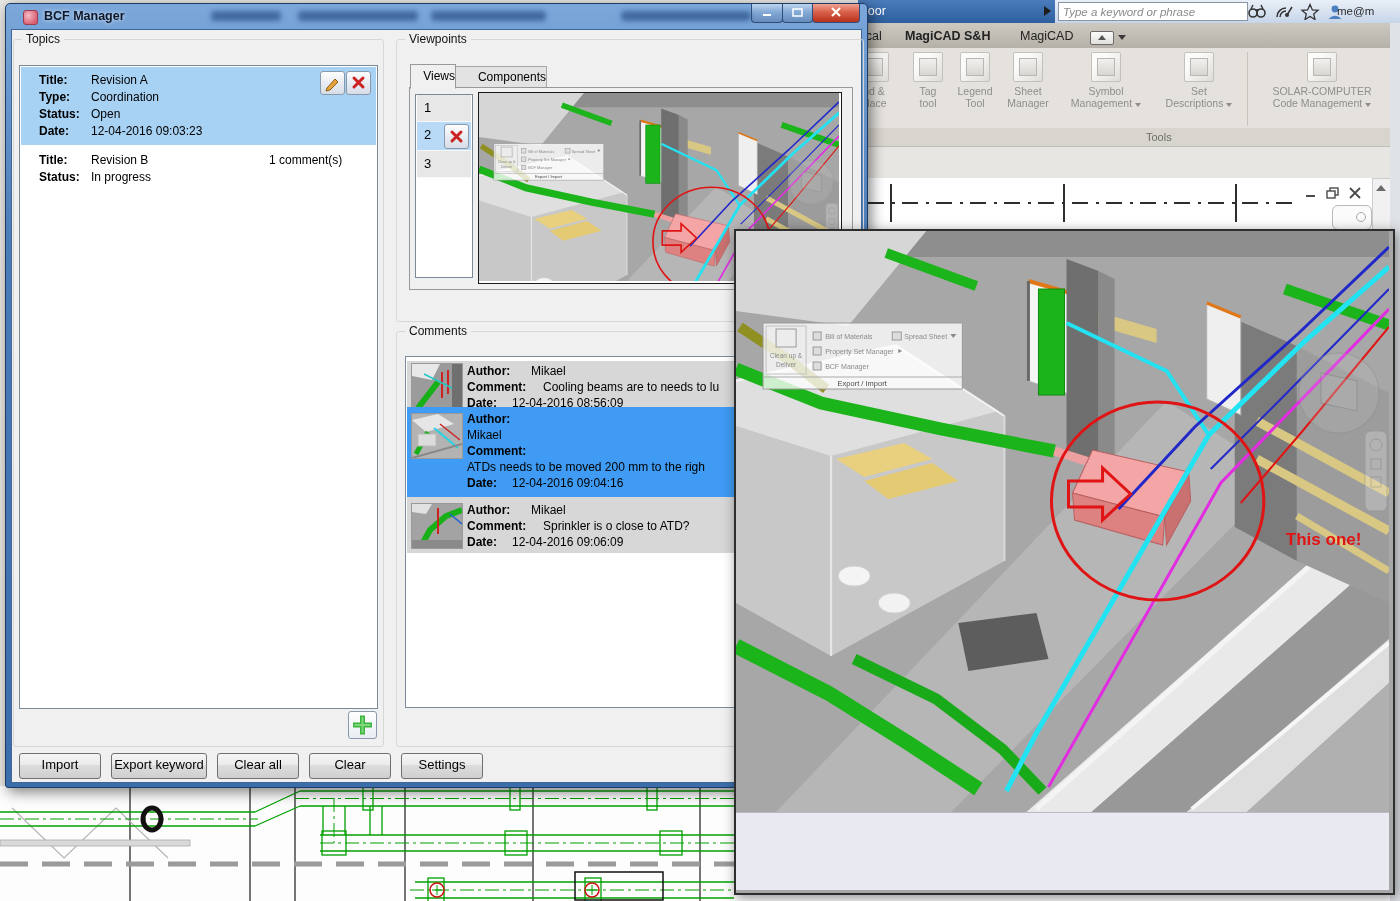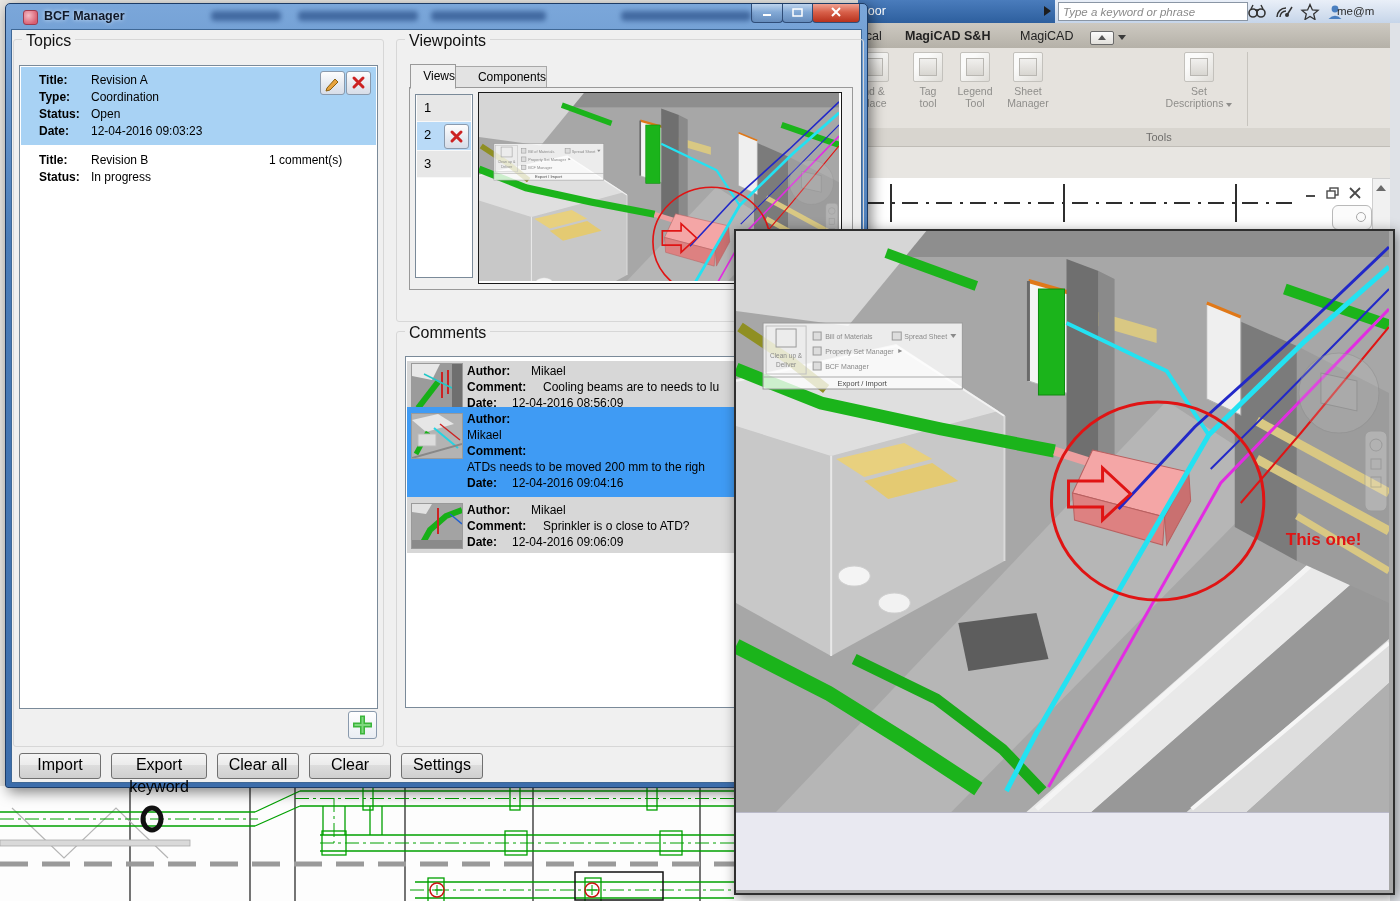--- a/index.html
+++ b/index.html
@@ -41,38 +41,38 @@
   .rv-rightstrip{left:1390px;top:23px;width:10px;height:878px;background:#dfe2e7;}
   
   .dialog{left:5px;top:3px;width:861px;height:783px;background:linear-gradient(#7ba7da,#4a7cb8 30%,#3c6dab);border:1px solid #1d3c66;border-radius:5px 5px 3px 3px;box-shadow:3px 4px 14px rgba(0,0,0,.5);z-index:10;}
   .dlg-client{left:5px;top:25px;width:849px;height:752px;background:#f0f0f0;border:1px solid #3f6896;}
   .dlg-icon{left:17px;top:6px;width:13px;height:13px;border-radius:3px;border:1px solid #9f3d50;background:radial-gradient(circle at 35% 35%,#f5bcc6,#d95f72 75%);}
   .dlg-title{left:38px;top:5px;font-size:12.5px;color:#101828;text-shadow:0 0 4px rgba(230,242,255,.9);}
   .smudge{top:7px;height:10px;background:#163a74;opacity:.55;filter:blur(2.5px);border-radius:4px;}
   .capbtn{top:0;height:18px;border:1px solid #2f4d78;border-top:none;border-radius:0 0 4px 4px;background:linear-gradient(rgba(255,255,255,.5),rgba(160,180,205,.25) 45%,rgba(60,85,125,.3));}
   .capbtn.close{background:linear-gradient(#f0a292,#d8604a 45%,#b8311c);}
   .grp{position:absolute;border:1px solid #d7d7d7;border-radius:3px;}
-  .glabel{position:absolute;top:-8px;left:8px;background:#f0f0f0;padding:0 4px;font-size:16px;color:#111;}
+  .glabel{position:absolute;top:-8px;left:8px;background:#f0f0f0;padding:0 4px;font-size:12px;color:#111;}
   .listbox{position:absolute;background:#fff;border:1px solid #7a8a99;}
   .topic-sel{background:#a8d2f4;}
   .fld-l{position:absolute;font-weight:bold;font-size:12px;color:#000;}
   .fld-v{position:absolute;font-size:12px;color:#000;white-space:nowrap;}
   .mini-btn{position:absolute;width:23px;height:22px;border:1px solid #8a9aad;border-radius:3px;background:linear-gradient(#fdfdfd,#e8ecf2 50%,#d7dde8);}
   .tab{position:absolute;font-size:12px;color:#000;text-align:right;}
   .tab.on{background:#f0f0f0;border:1px solid #999;border-bottom:1px solid #f0f0f0;z-index:2;}
   .tab.off{background:#e3e3e3;border:1px solid #a8a8a8;}
   .viewrow{position:absolute;left:1px;width:54px;height:26px;background:#e7e7e7;border-bottom:1px solid #f8f8f8;font-size:13px;color:#000;}
   .viewrow .num{position:absolute;left:7px;top:5px;}
   .viewrow.sel{background:#b9daf7;}
   .thumbbox{position:absolute;border:1px solid #1a1a1a;background:#fff;overflow:hidden;}
   .c-row{position:absolute;left:1px;width:450px;}
   .c-gray{background:#d7d7d7;}
   .c-blue{background:#3f9bf4;}
   .c-thumb{position:absolute;left:4px;top:2px;width:50px;height:44px;border:1px solid #9a9a9a;background:#909090;}
-  .win7btn{position:absolute;height:24px;background:linear-gradient(#f5f5f5,#ebebeb 45%,#dddddd 46%,#cfcfcf);border:1px solid #707070;border-radius:3px;font-size:16px;color:#000;text-align:center;line-height:22px;}
+  .win7btn{position:absolute;height:24px;background:linear-gradient(#f5f5f5,#ebebeb 45%,#dddddd 46%,#cfcfcf);border:1px solid #707070;border-radius:3px;font-size:13px;color:#000;text-align:center;line-height:22px;}
   .plusbtn{position:absolute;left:342px;top:707px;width:27px;height:26px;border:1px solid #8a9aad;border-radius:3px;background:linear-gradient(#ffffff,#e9edf3);}
   
   .win3d{left:734px;top:229px;width:657px;height:662px;border:2px solid #2e2e2e;background:#a7a7a7;z-index:20;box-shadow:2px 3px 12px rgba(0,0,0,.45);}
   .win3d-strip{position:absolute;left:0;top:581px;width:653px;height:77px;background:#e9e9f1;border-top:1px solid #b9b9c8;}
   .cad{left:0;top:786px;width:734px;height:115px;background:#fff;}
 </style>
 </head>
 <body>
 
 <svg width="0" height="0" style="position:absolute" aria-hidden="true">
@@ -216,26 +216,36 @@
   <div class="abs rbtn" style="left:950px;width:50px">
     <div class="ricon"></div>
     <div>Legend</div>
     <div>Tool</div>
   </div>
   <div class="abs rbtn" style="left:1000px;width:56px">
     <div class="ricon"></div>
     <div>Sheet</div>
     <div>Manager</div>
   </div>
+  <div class="abs rbtn" style="left:1060px;width:92px">
+    <div class="ricon"></div>
+    <div>Symbol</div>
+    <div><span>Management</span><span class="rcaret"></span></div>
+  </div>
   <div class="abs rbtn" style="left:1156px;width:86px">
     <div class="ricon"></div>
     <div>Set</div>
     <div><span>Descriptions</span><span class="rcaret"></span></div>
   </div>
   <div class="abs rib-sep"></div>
+  <div class="abs rbtn" style="left:1256px;width:132px">
+    <div class="ricon"></div>
+    <div>SOLAR-COMPUTER</div>
+    <div><span>Code Management</span><span class="rcaret"></span></div>
+  </div>
   <div class="abs rv-panelstrip"></div>
   <span class="abs rv-panellabel nw">Tools</span>
   <div class="abs rv-substrip"></div>
 
   <div class="abs rv-canvas-r"></div>
   <div class="abs gridline"></div>
   <div class="abs gridtick" style="left:890px"></div>
   <div class="abs gridtick" style="left:1063px"></div>
   <div class="abs gridtick" style="left:1235px"></div>
   <svg class="abs wc-glyph" style="left:1303px" viewBox="0 0 16 14">

